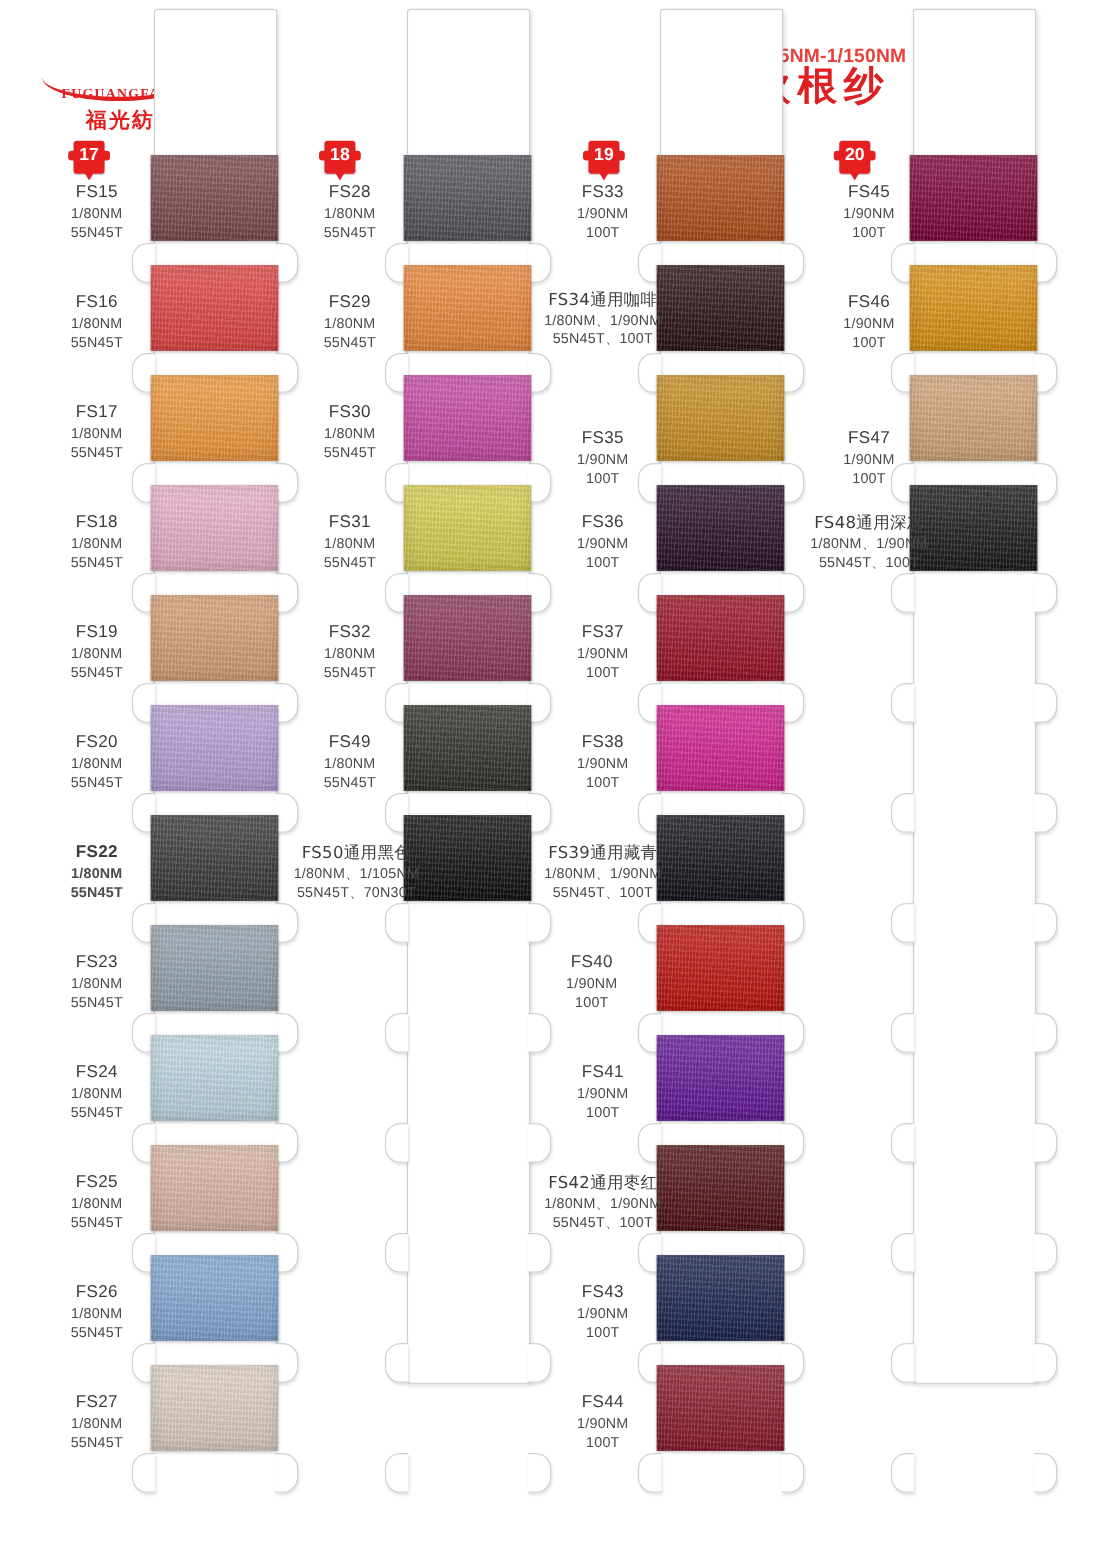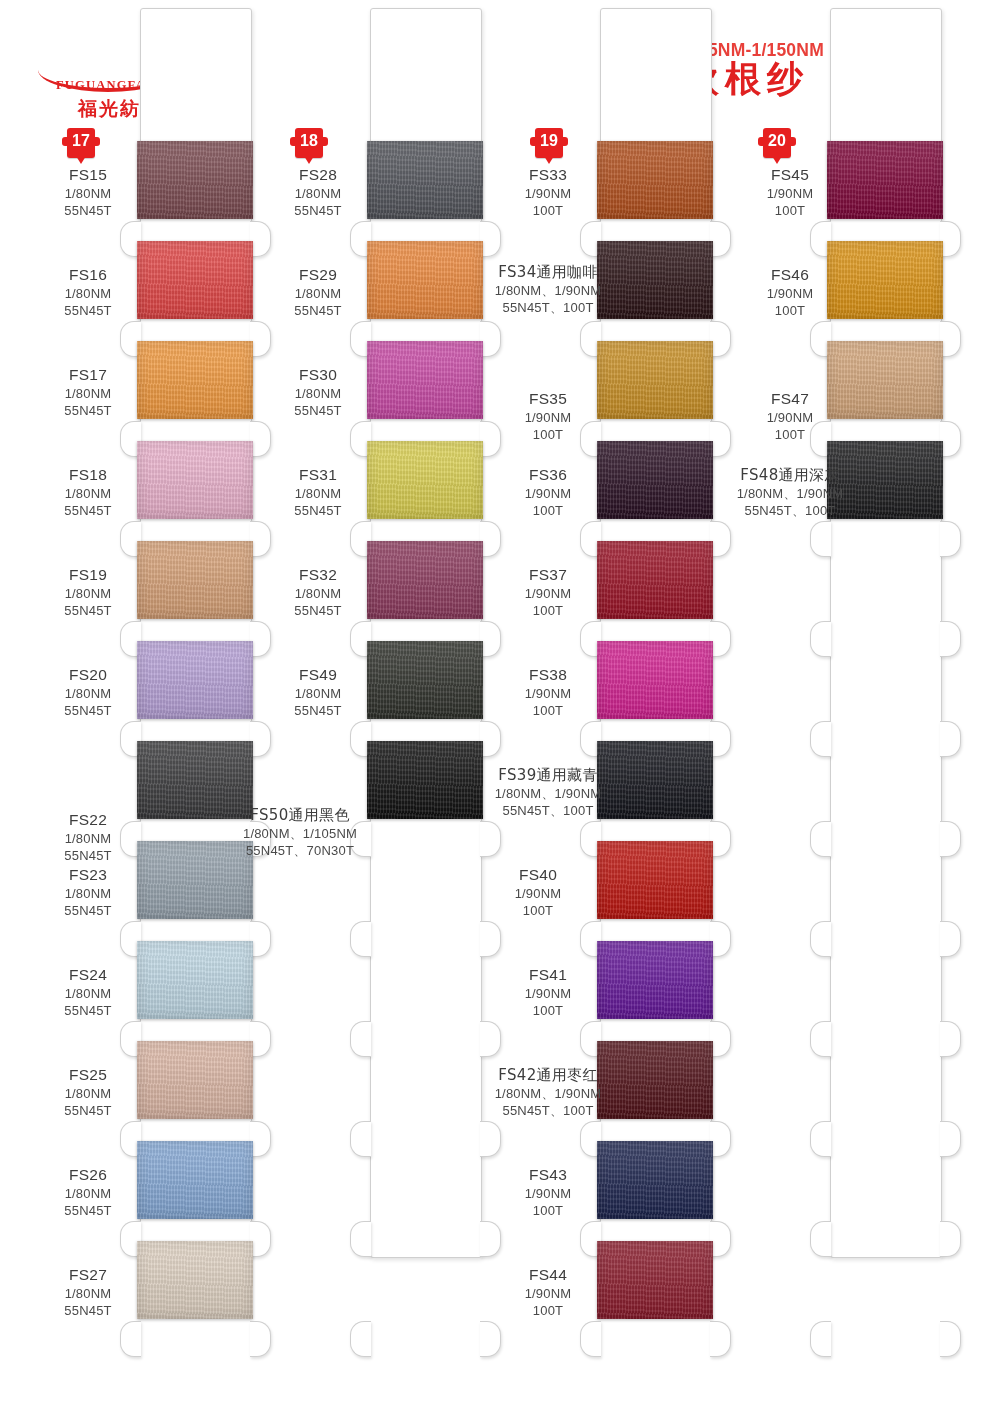--- a/index.html
+++ b/index.html
@@ -213,21 +213,21 @@
       <div class="ear l" style="position: absolute; top: 721px; left: 120px;"></div>
       <div class="ear r" style="position: absolute; top: 721px; left: 250px;"></div>
       <div class="lab" style="top: 665px; width: 150px; left: 13px;">
         <div class="code">FS20</div>
         <div class="sp">1/80NM</div>
         <div class="sp">55N45T</div>
       </div>
       <div class="swatch" title="FS22" style="left: 137px; top: 741px; background: rgb(59, 59, 61);"></div>
       <div class="ear l" style="position: absolute; top: 821px; left: 120px;"></div>
       <div class="ear r" style="position: absolute; top: 821px; left: 250px;"></div>
-      <div class="lab" style="top: 810px; width: 150px; left: 13px;">
+      <div class="lab" style="top: 765px; width: 150px; left: 13px; font-weight: bold;">
         <div class="code">FS22</div>
         <div class="sp">1/80NM</div>
         <div class="sp">55N45T</div>
       </div>
       <div class="swatch" title="FS23" style="left: 137px; top: 841px; background: rgb(152, 165, 176);"></div>
       <div class="ear l" style="position: absolute; top: 921px; left: 120px;"></div>
       <div class="ear r" style="position: absolute; top: 921px; left: 250px;"></div>
       <div class="lab" style="top: 865px; width: 150px; left: 13px;">
         <div class="code">FS23</div>
         <div class="sp">1/80NM</div>
@@ -309,21 +309,21 @@
       <div class="ear l" style="position: absolute; top: 721px; left: 350px;"></div>
       <div class="ear r" style="position: absolute; top: 721px; left: 480px;"></div>
       <div class="lab" style="top: 665px; width: 150px; left: 243px;">
         <div class="code">FS49</div>
         <div class="sp">1/80NM</div>
         <div class="sp">55N45T</div>
       </div>
       <div class="swatch" title="FS50通用黑色" style="left: 367px; top: 741px; background: rgb(17, 17, 17);"></div>
       <div class="ear l" style="position: absolute; top: 821px; left: 350px;"></div>
       <div class="ear r" style="position: absolute; top: 821px; left: 480px;"></div>
-      <div class="lab" style="top: 765px; width: 230px; left: 185px; margin-top: 40px;">
+      <div class="lab" style="top: 765px; width: 230px; left: 209px;">
         <div class="code cn">FS50通用黑色</div>
         <div class="sp">1/80NM、1/105NM</div>
         <div class="sp">55N45T、70N30T</div>
       </div>
       <div class="ear l" style="position: absolute; top: 921px; left: 350px;"></div>
       <div class="ear r" style="position: absolute; top: 921px; left: 480px;"></div>
       <div class="ear l" style="position: absolute; top: 1021px; left: 350px;"></div>
       <div class="ear r" style="position: absolute; top: 1021px; left: 480px;"></div>
       <div class="ear l" style="position: absolute; top: 1121px; left: 350px;"></div>
       <div class="ear r" style="position: absolute; top: 1121px; left: 480px;"></div>

